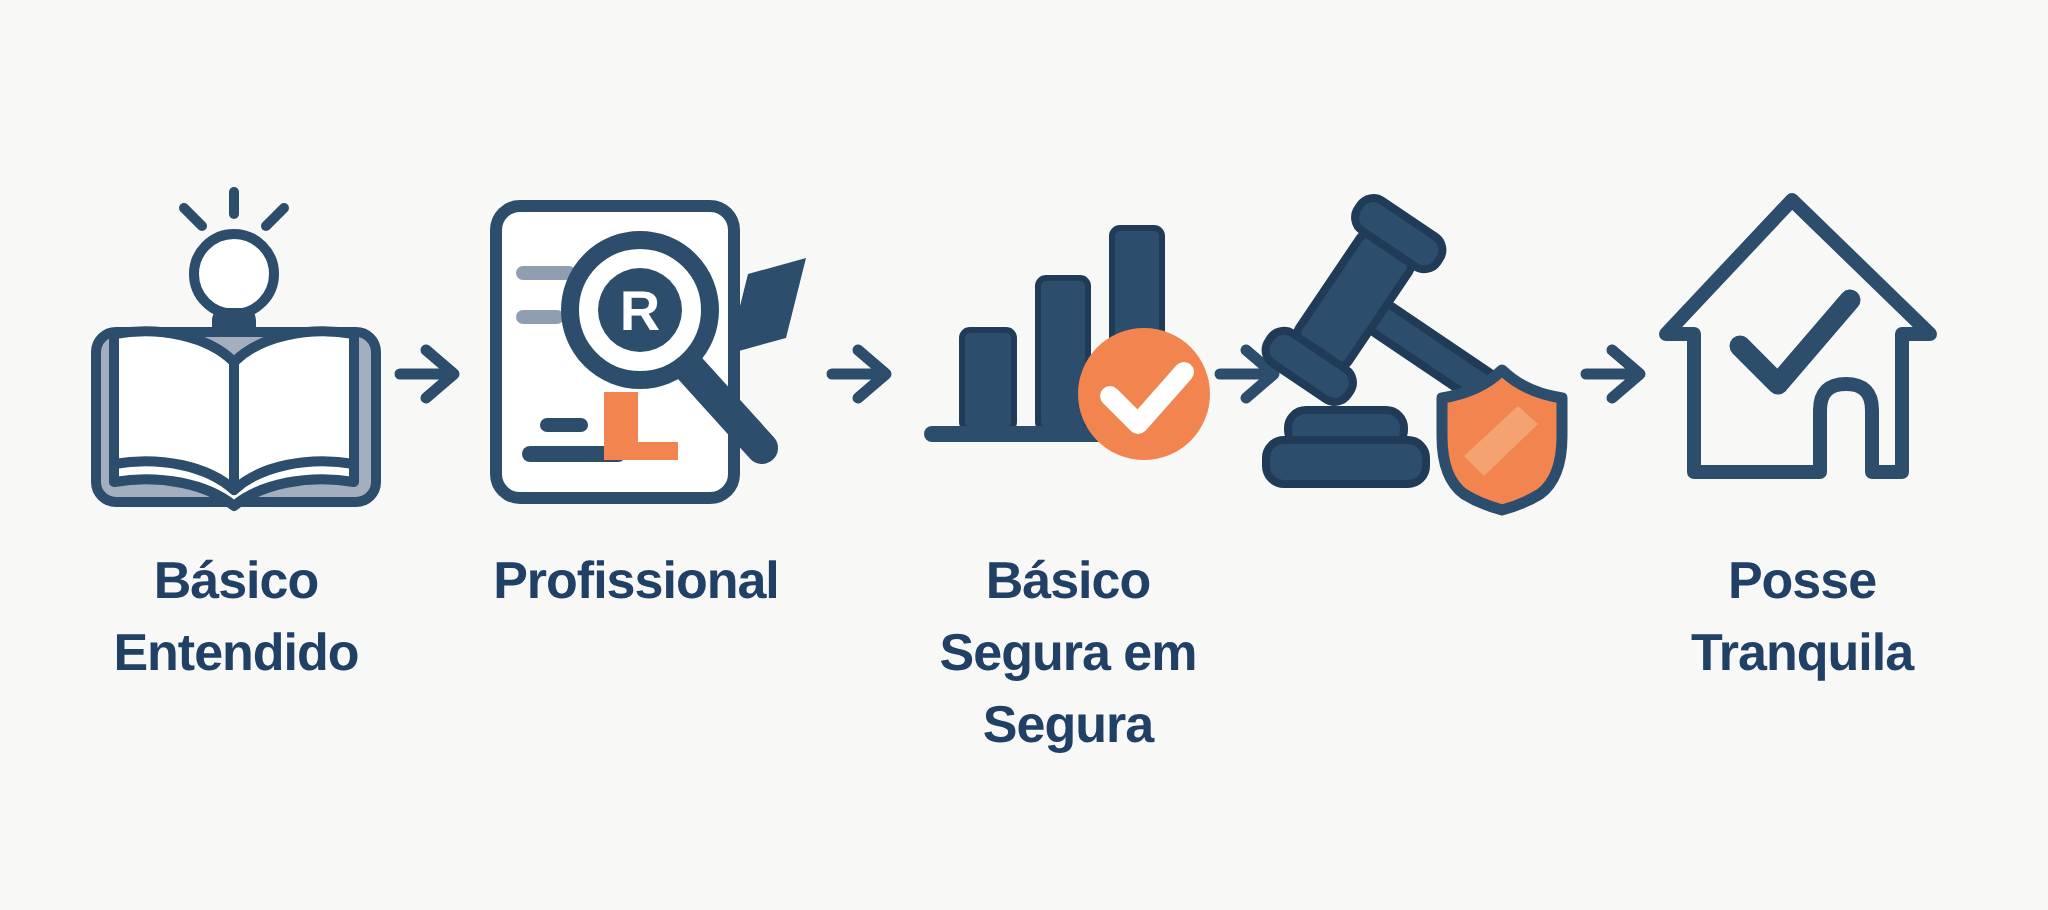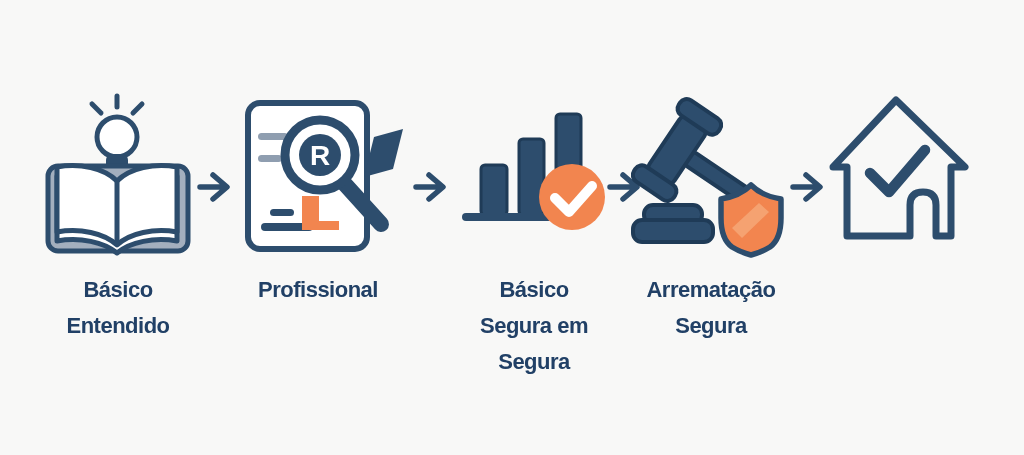--- a/index.html
+++ b/index.html
@@ -16,21 +16,21 @@
   html,body{margin:0;padding:0;}
   body{font-family:"Liberation Sans", sans-serif;background:#ffffff;}
   .canvas{
     position:relative;width:1024px;height:455px;background:var(--bg);
     overflow:hidden;
   }
   .icon{position:absolute;}
   .arrow{position:absolute;}
   .step-label{
     position:absolute;top:272px;width:230px;text-align:center;
-    font-weight:bold;font-size:22px;line-height:36px;letter-spacing:-0.5px;
+    font-weight:bold;font-size:26px;line-height:36px;letter-spacing:-0.5px;
     color:var(--text);
   }
   .step-label span{display:block;white-space:nowrap;}
   
   .f-navy{fill:var(--navy);}
   .f-white{fill:var(--white);}
   .f-gray{fill:var(--gray-blue);}
   .f-cover{fill:var(--cover-gray);}
   .f-orange{fill:var(--orange);}
   .f-none{fill:none;}
@@ -119,19 +119,19 @@
     <span></span>
   </div>
   <div class="step-label" style="left:203px">
     <span>Profissional</span>
   </div>
   <div class="step-label" style="left:419px">
     <span>Básico</span>
     <span>Segura em</span>
     <span>Segura</span>
   </div>
-  <div class="step-label" style="left:596px">
-    <span>Arrematação</span>
-    <span>Segura</span>
+  <div class="step-label" style="left:786px">
+    <span>Posse</span>
+    <span>Tranquila</span>
     <span></span>
   </div>
 
 </div>
 
 </body></html>

